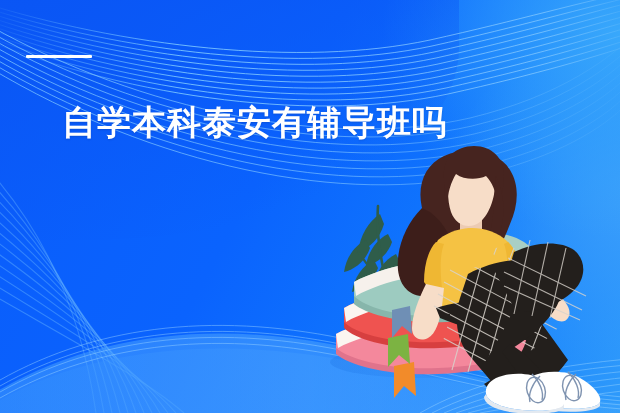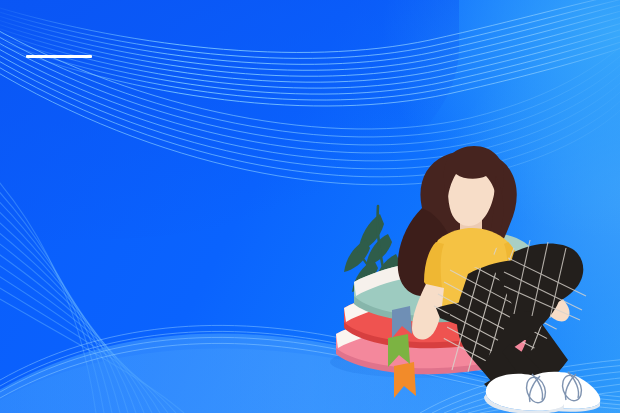--- a/index.html
+++ b/index.html
@@ -140,20 +140,21 @@
       <path d="M432,413 C482,388 552,370 640,364"></path>
       <path d="M444,413 C494,392 562,376 640,370"></path>
       <path d="M456,413 C506,396 572,382 640,376"></path>
       <path d="M468,413 C518,400 582,388 640,382"></path>
       <path d="M480,413 C530,404 592,394 640,389"></path>
     </g>
   </svg>
 
   <div class="rule"></div>
 
+  <div class="headline">自学本科泰安有辅导班吗</div>
 
   <div class="illus">
     <svg viewBox="0 0 302 265" preserveAspectRatio="xMidYMid meet">
       <defs>
         <clipPath id="clip-pants-front">
           <path d="M86,128 C118,118 152,116 176,122 L196,160 C176,206 150,240 128,262
                    L96,262 C112,226 128,192 132,166 C112,164 96,150 86,128 Z"></path>
         </clipPath>
         <clipPath id="clip-pants-back">
           <path d="M172,102 C200,92 236,96 254,112 L262,150 C246,178 224,198 200,210

